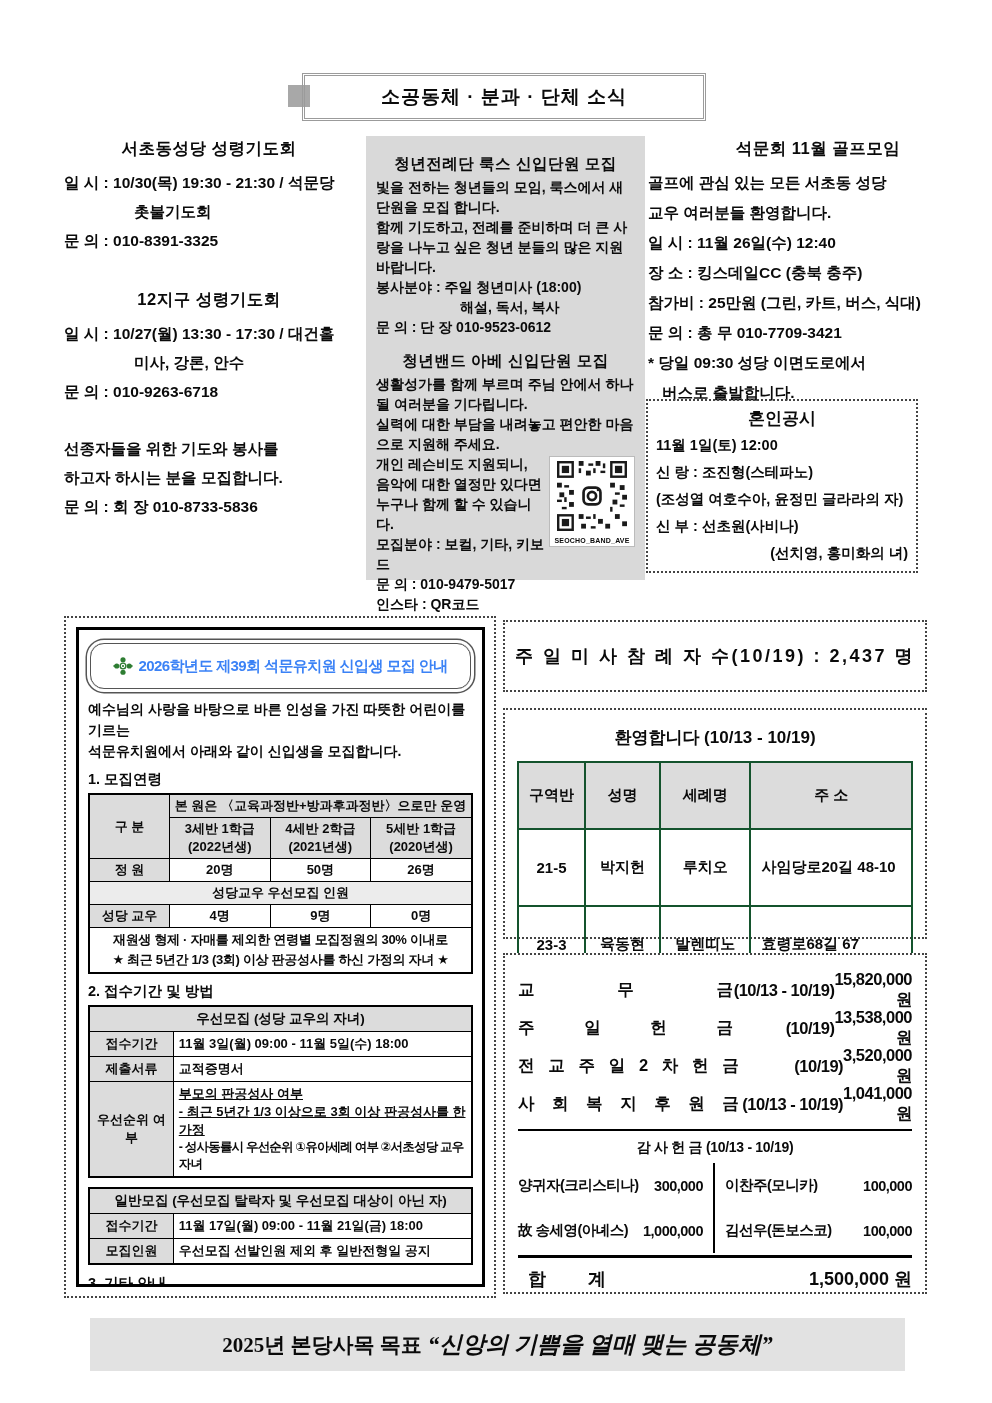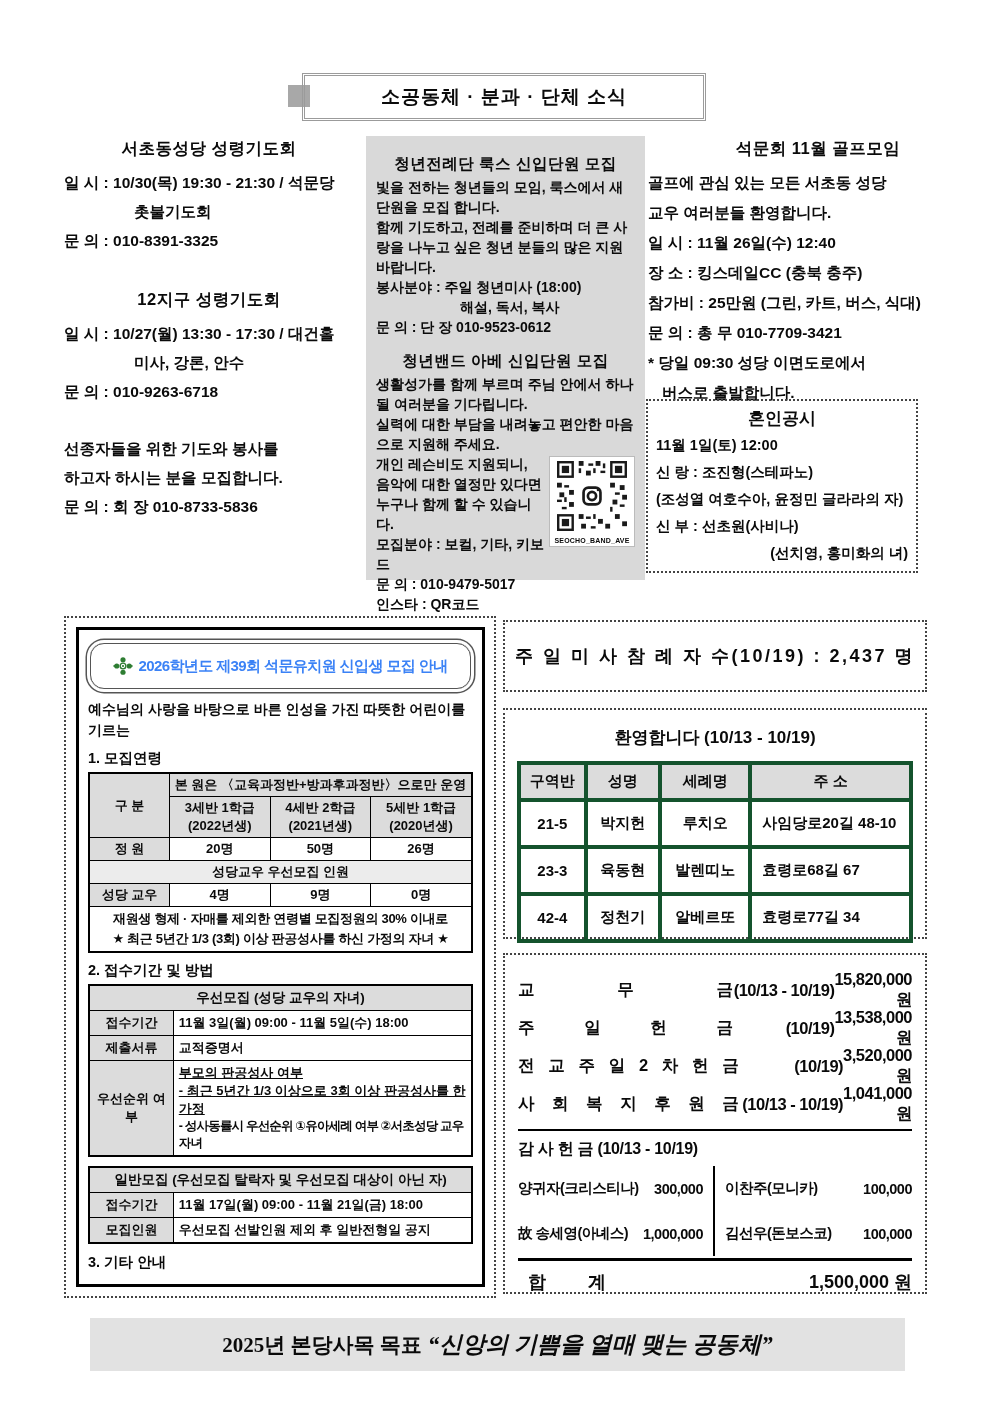--- a/index.html
+++ b/index.html
@@ -64,32 +64,32 @@
   .tight{letter-spacing:-.8px;font-size:12.5px;}
 
   
   .dotted-box{position:absolute;border:2px dotted #444;box-sizing:border-box;background:#fff;}
   .att-box{left:503px;top:620px;width:424px;height:72px;display:flex;align-items:center;justify-content:center;}
   .att-text{font-size:18px;font-weight:600;letter-spacing:2.5px;white-space:nowrap;}
 
   .welcome-box{left:503px;top:708px;width:424px;height:231px;padding:12px 12px;}
   .welcome-title{font-size:17px;font-weight:800;text-align:center;margin:4px 0 12px;}
   .wt{border:1.5px solid #000;font-size:15px;font-weight:600;}
-  .wt td{border:4px solid #14532d;text-align:center;padding:0 4px;}
+  .wt td{border:2px solid #14532d;text-align:center;padding:16px 4px;}
   .wt .hrow td{background:#dcdcdc;height:33px;font-weight:700;}
   .wt .drow td{height:43px;}
   .wt .addr{text-align:left;padding-left:10px;}
 
   .money-box{left:503px;top:953px;width:424px;height:341px;padding:16px 13px 10px;}
   .mrow{display:flex;align-items:center;height:38px;font-size:16.5px;font-weight:800;}
   .mname{display:inline-block;width:248px;text-align:justify;text-align-last:justify;letter-spacing:-.5px;}
   .mperiod{display:inline-block;width:118px;text-align:right;letter-spacing:-.5px;}
   .mamount{flex:1;text-align:right;letter-spacing:-.5px;}
   .mhr{border:none;border-top:2px solid #000;margin:6px 0 8px;}
-  .thanks-title{font-size:16px;font-weight:800;margin:2px 0 6px;letter-spacing:-.3px;}
+  .thanks-title{font-size:14px;font-weight:800;margin:2px 0 6px;letter-spacing:-.3px;text-align:center;}
   .donors{display:flex;}
   .dcol{width:50%;box-sizing:border-box;}
   .dcol.left{border-right:2px solid #000;padding-right:10px;}
   .dcol.rightc{padding-left:10px;}
   .drow2{display:flex;justify-content:space-between;align-items:center;height:45px;font-size:14.5px;font-weight:600;letter-spacing:-.5px;}
   .total-row{border-top:3px solid #000;margin-top:2px;display:flex;align-items:center;height:42px;
              font-size:18px;font-weight:800;}
   .total-label{display:inline-block;width:78px;margin-left:10px;text-align:justify;text-align-last:justify;}
   .total-amount{flex:1;text-align:right;}
 
@@ -247,20 +247,21 @@
           <rect x="0.5" y="11" width="5" height="2"></rect>
             <rect x="18.5" y="11" width="5" height="2"></rect>
         </g>
         <circle cx="12" cy="12" r="4.2" fill="#2e7d32"></circle>
         <circle cx="12" cy="12" r="2.6" fill="#fff"></circle>
         <circle cx="12" cy="12" r="1.3" fill="#2e7d32"></circle>
       </svg>
       <span class="banner-title">2026학년도 제39회 석문유치원 신입생 모집 안내</span>
     </div>
     <div class="intro">예수님의 사랑을 바탕으로 바른 인성을 가진 따뜻한 어린이를 기르는</div>
+    <div class="intro">석문유치원에서 아래와 같이 신입생을 모집합니다.</div>
 
     <div class="kh">1. 모집연령</div>
     <table class="kt">
       <tbody>
           <tr>
         <td class="ghd" rowspan="2" style="width:21%;">구 분</td>
         <td class="ghd" colspan="3">본 원은 〈교육과정반+방과후과정반〉으로만 운영</td>
       </tr>
       <tr>
         <td class="ghd"><span>3세반 1학급</span><br><span>(2022년생)</span></td>

